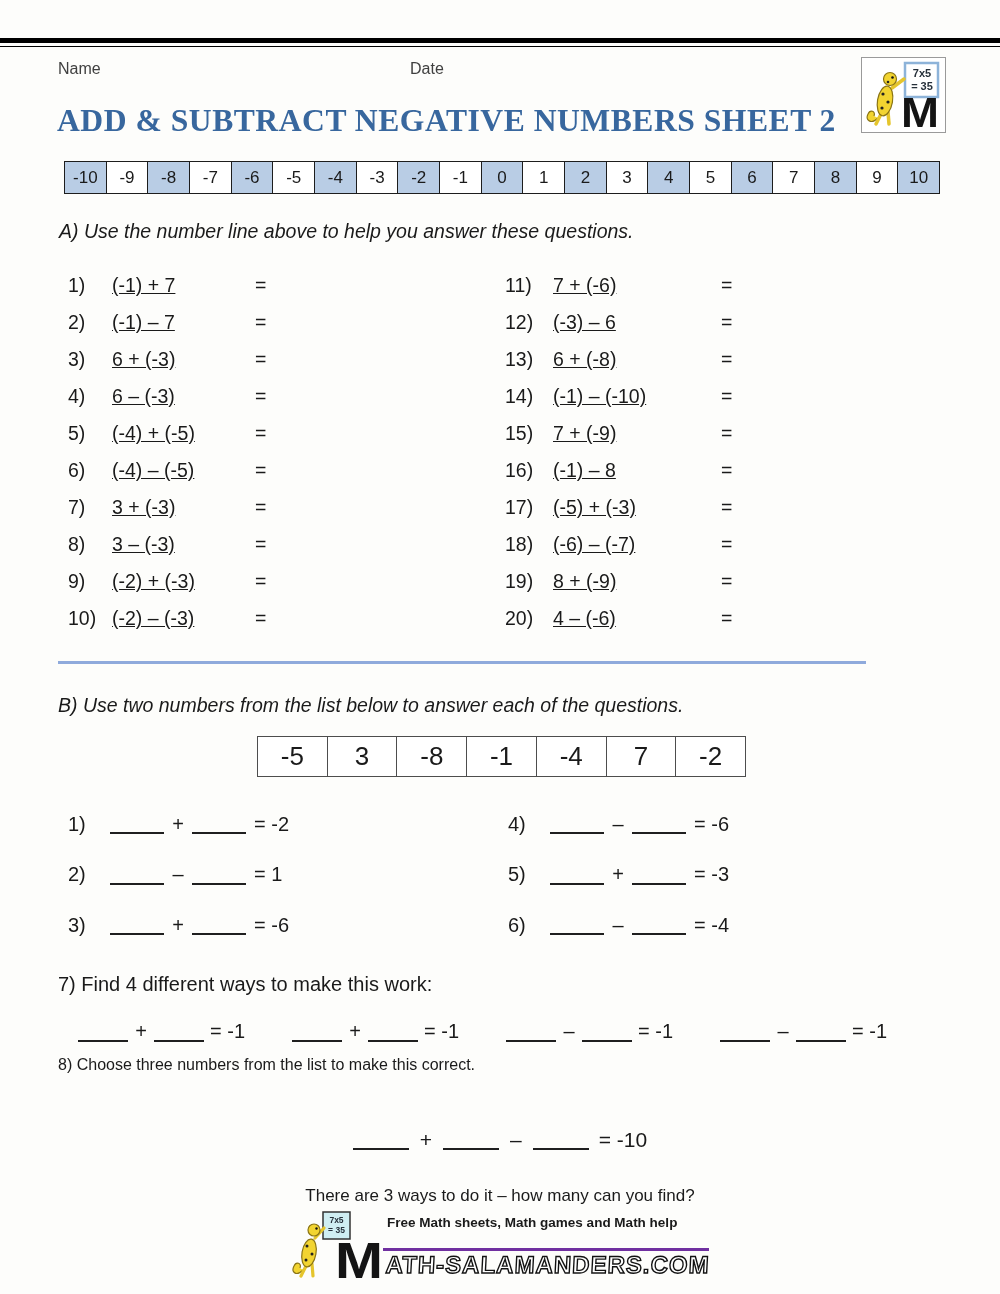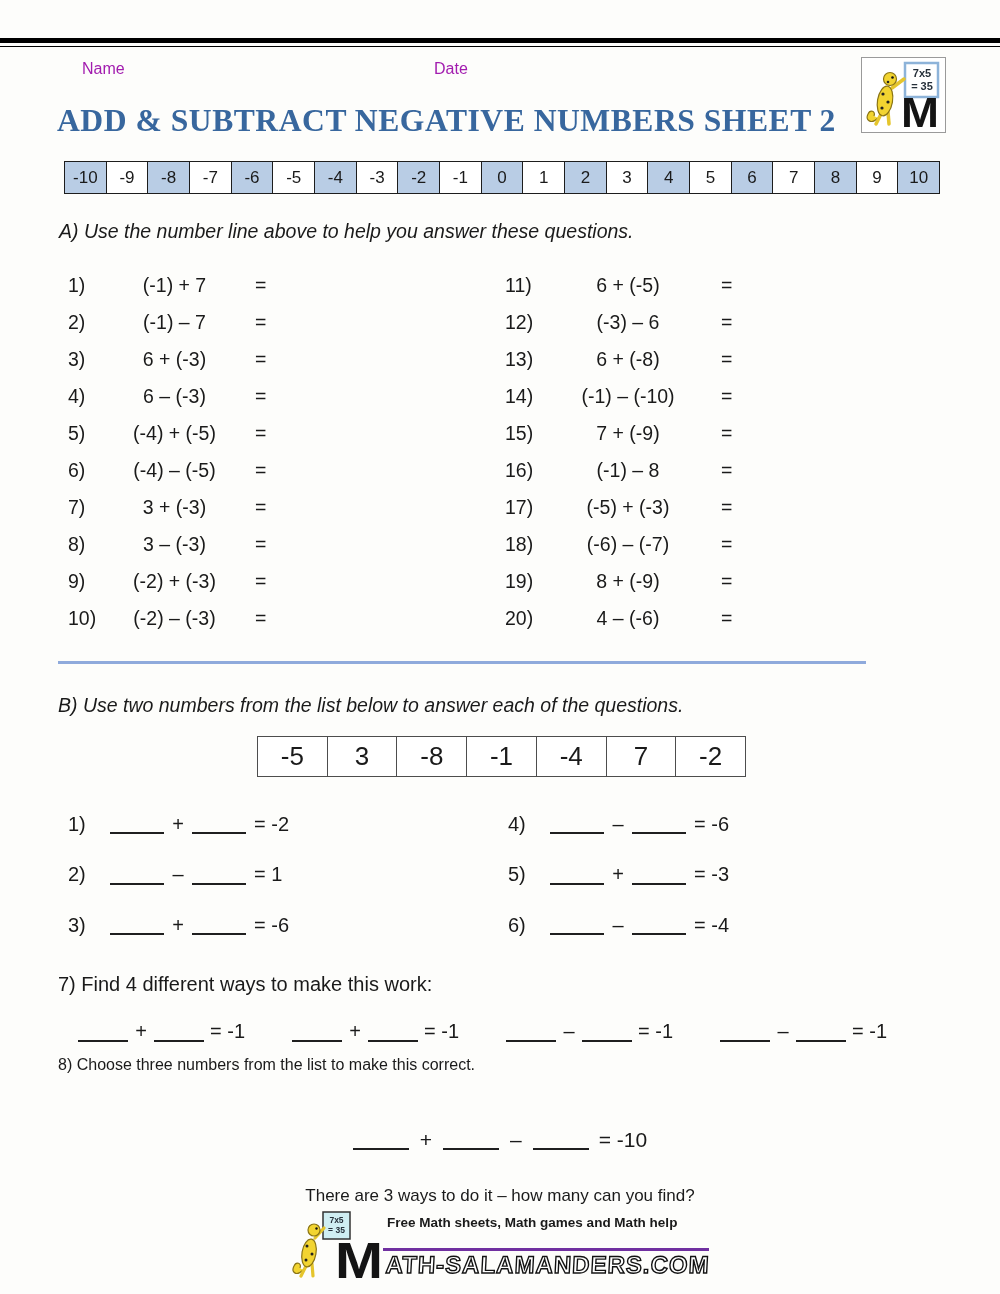--- a/index.html
+++ b/index.html
@@ -12,21 +12,21 @@
   html,body{margin:0;padding:0;background:#e9e9e9;}
   .page{
     position:relative;width:1000px;height:1294px;margin:0 auto;
     background:#fdfdfb;color:var(--ink);
     font-family:"Liberation Sans",sans-serif;overflow:hidden;
   }
   
   .rule-thick{position:absolute;left:0;top:38px;width:1000px;height:5px;background:#000;}
   .rule-thin{position:absolute;left:0;top:46px;width:1000px;height:1px;background:#000;}
   
-  .hdr-label{position:absolute;font-size:16px;color:#a21caf;margin-left:24px;}
+  .hdr-label{position:absolute;font-size:16px;color:#404040;}
   .hdr-name{left:58px;top:60px;}
   .hdr-date{left:410px;top:60px;}
   .logo-box{position:absolute;left:861px;top:57px;width:83px;height:74px;border:1px solid #9a9a9a;background:#fff;}
   
   .title{
     position:absolute;left:57px;top:103px;white-space:nowrap;
     font-family:"Liberation Serif",serif;font-size:31px;font-weight:bold;
     color:var(--title-blue);letter-spacing:.5px;
     transform:scaleX(1.02);transform-origin:left center;
   }
@@ -39,21 +39,21 @@
   .sec-head{position:absolute;font-style:italic;font-size:19.5px;white-space:nowrap;}
   .secA-head{left:59px;top:220px;}
   .secB-head{left:58px;top:686px;margin-top:8px;}
   
   .qcol{position:absolute;top:267px;}
   .qcol-left{left:68px;}
   .qcol-right{left:505px;}
   .q-row{display:flex;align-items:center;height:37px;font-size:19.5px;}
   .q-num{width:44px;}
   .qcol-right .q-num{width:48px;}
-  .q-expr{width:125px;text-align:center;white-space:nowrap;}
+  .q-expr{width:125px;text-align:left;white-space:nowrap;text-decoration:underline;}
   .qcol-right .q-expr{width:150px;}
   .q-eq{margin-left:18px;}
   
   .divider{position:absolute;left:58px;top:661px;width:808px;height:3px;background:var(--divider-blue);}
   
   .blist{position:absolute;left:257px;top:736px;width:487px;height:39px;display:flex;border:1px solid #4d4d4d;background:#fff;}
   .bl-cell{flex:1;display:flex;align-items:center;justify-content:center;font-size:26px;border-left:1px solid #4d4d4d;}
   .bl-cell:first-child{border-left:none;}
   
   .blank{display:inline-block;height:0;border-bottom:2px solid #1f1f1f;transform:translateY(9px);}
@@ -204,21 +204,21 @@
       </div>
       <div class="q-row">
         <span class="q-num">10)</span>
         <span class="q-expr">(-2) – (-3)</span>
         <span class="q-eq">=</span>
       </div>
     </div>
   <div class="qcol qcol-right" id="qcol-right">
       <div class="q-row">
         <span class="q-num">11)</span>
-        <span class="q-expr">6 + (-5)</span>
+        <span class="q-expr">7 + (-6)</span>
         <span class="q-eq">=</span>
       </div>
       <div class="q-row">
         <span class="q-num">12)</span>
         <span class="q-expr">(-3) – 6</span>
         <span class="q-eq">=</span>
       </div>
       <div class="q-row">
         <span class="q-num">13)</span>
         <span class="q-expr">6 + (-8)</span>

